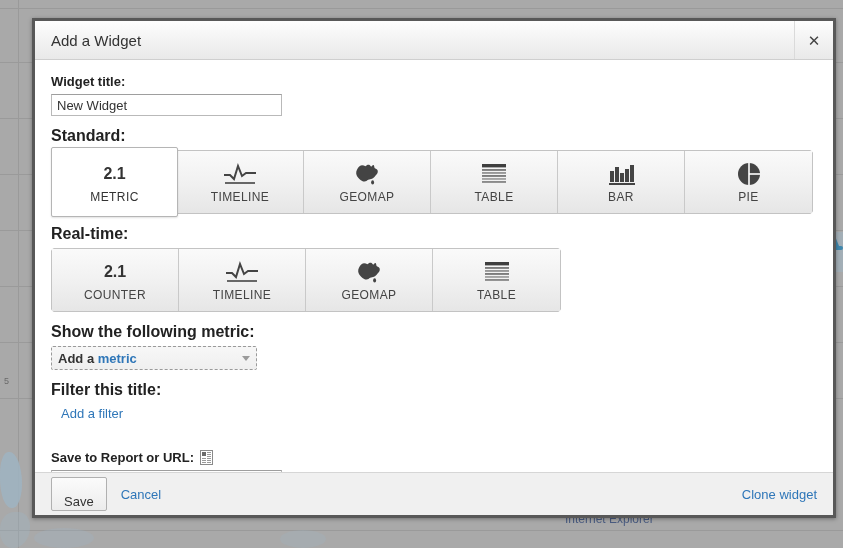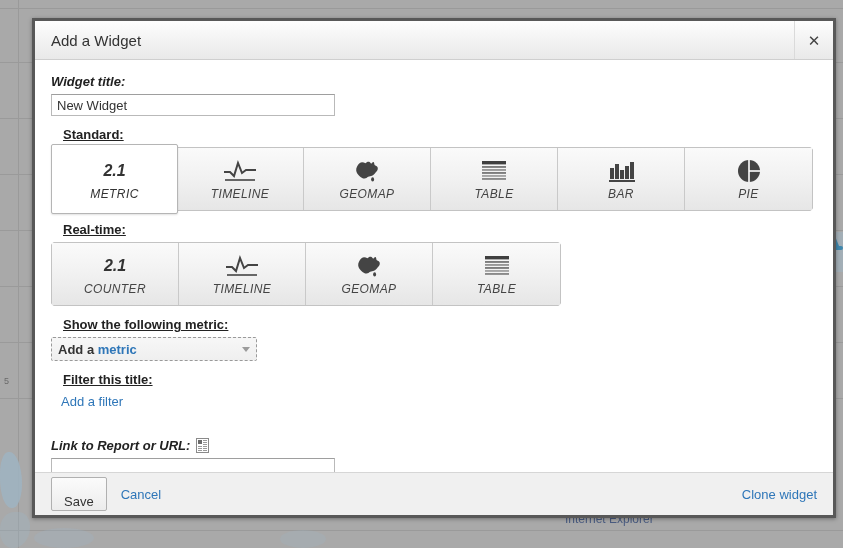--- a/index.html
+++ b/index.html
@@ -112,34 +112,32 @@
     background: #fff;
     overflow: hidden;
   }
 
   .field-label {
     font-weight: bold;
     font-size: 13px;
     color: #222;
     margin: 0 0 5px 0;
     display: block;
-    font-style: italic;
   }
   .section-label {
     font-weight: bold;
-    font-size: 13px;
+    font-size: 16px;
     color: #222;
-    margin: 11px 0 5px 12px;
+    margin: 11px 0 5px 0;
     display: block;
-    text-decoration: underline;
   }
 
   
   .text-input {
-    width: 284px;
+    width: 231px;
     height: 22px;
     box-sizing: border-box;
     border: 1px solid #b9b9b9;
     border-top-color: #9e9e9e;
     padding: 2px 5px;
     font-family: "Liberation Sans", sans-serif;
     font-size: 13px;
     color: #333;
     background: #fff;
     outline: none;
@@ -147,21 +145,20 @@
 
   
   .type-strip {
     display: flex;
     border: 1px solid #c3c3c3;
     border-radius: 4px;
     background: #737373;
     width: fit-content;
     overflow: visible;
     position: relative;
-    font-style: italic;
   }
   .type-btn {
     width: 127px;
     height: 62px;
     box-sizing: border-box;
     border-right: 1px solid #c9c9c9;
     background: linear-gradient(to bottom, #fafafa 0%, #f1f1f1 50%, #e6e6e6 100%);
     display: flex;
     flex-direction: column;
     align-items: center;
@@ -450,21 +447,21 @@
       <span id="metric-select-text"><span>Add a </span><span class="accent">metric</span></span>
       <span class="caret-down"></span>
     </div>
 
     
     <label class="section-label">Filter this title:</label>
     <a class="link" id="add-filter-link">Add a filter</a>
 
     
     <div id="link-row">
-      <span class="field-label" style="margin:0;">Link to Report or URL:</span>
+      <span class="field-label" style="margin:0;">Save to Report or URL:</span>
       <span class="report-icon"></span>
     </div>
     <input class="text-input" id="link-input" type="text" value="" style="">
   </div>
 
   <div id="modal-footer">
     <button id="save-button">Save</button>
     <a class="link" id="cancel-link">Cancel</a>
     <a class="link" id="clone-widget-link">Clone widget</a>
   </div>

